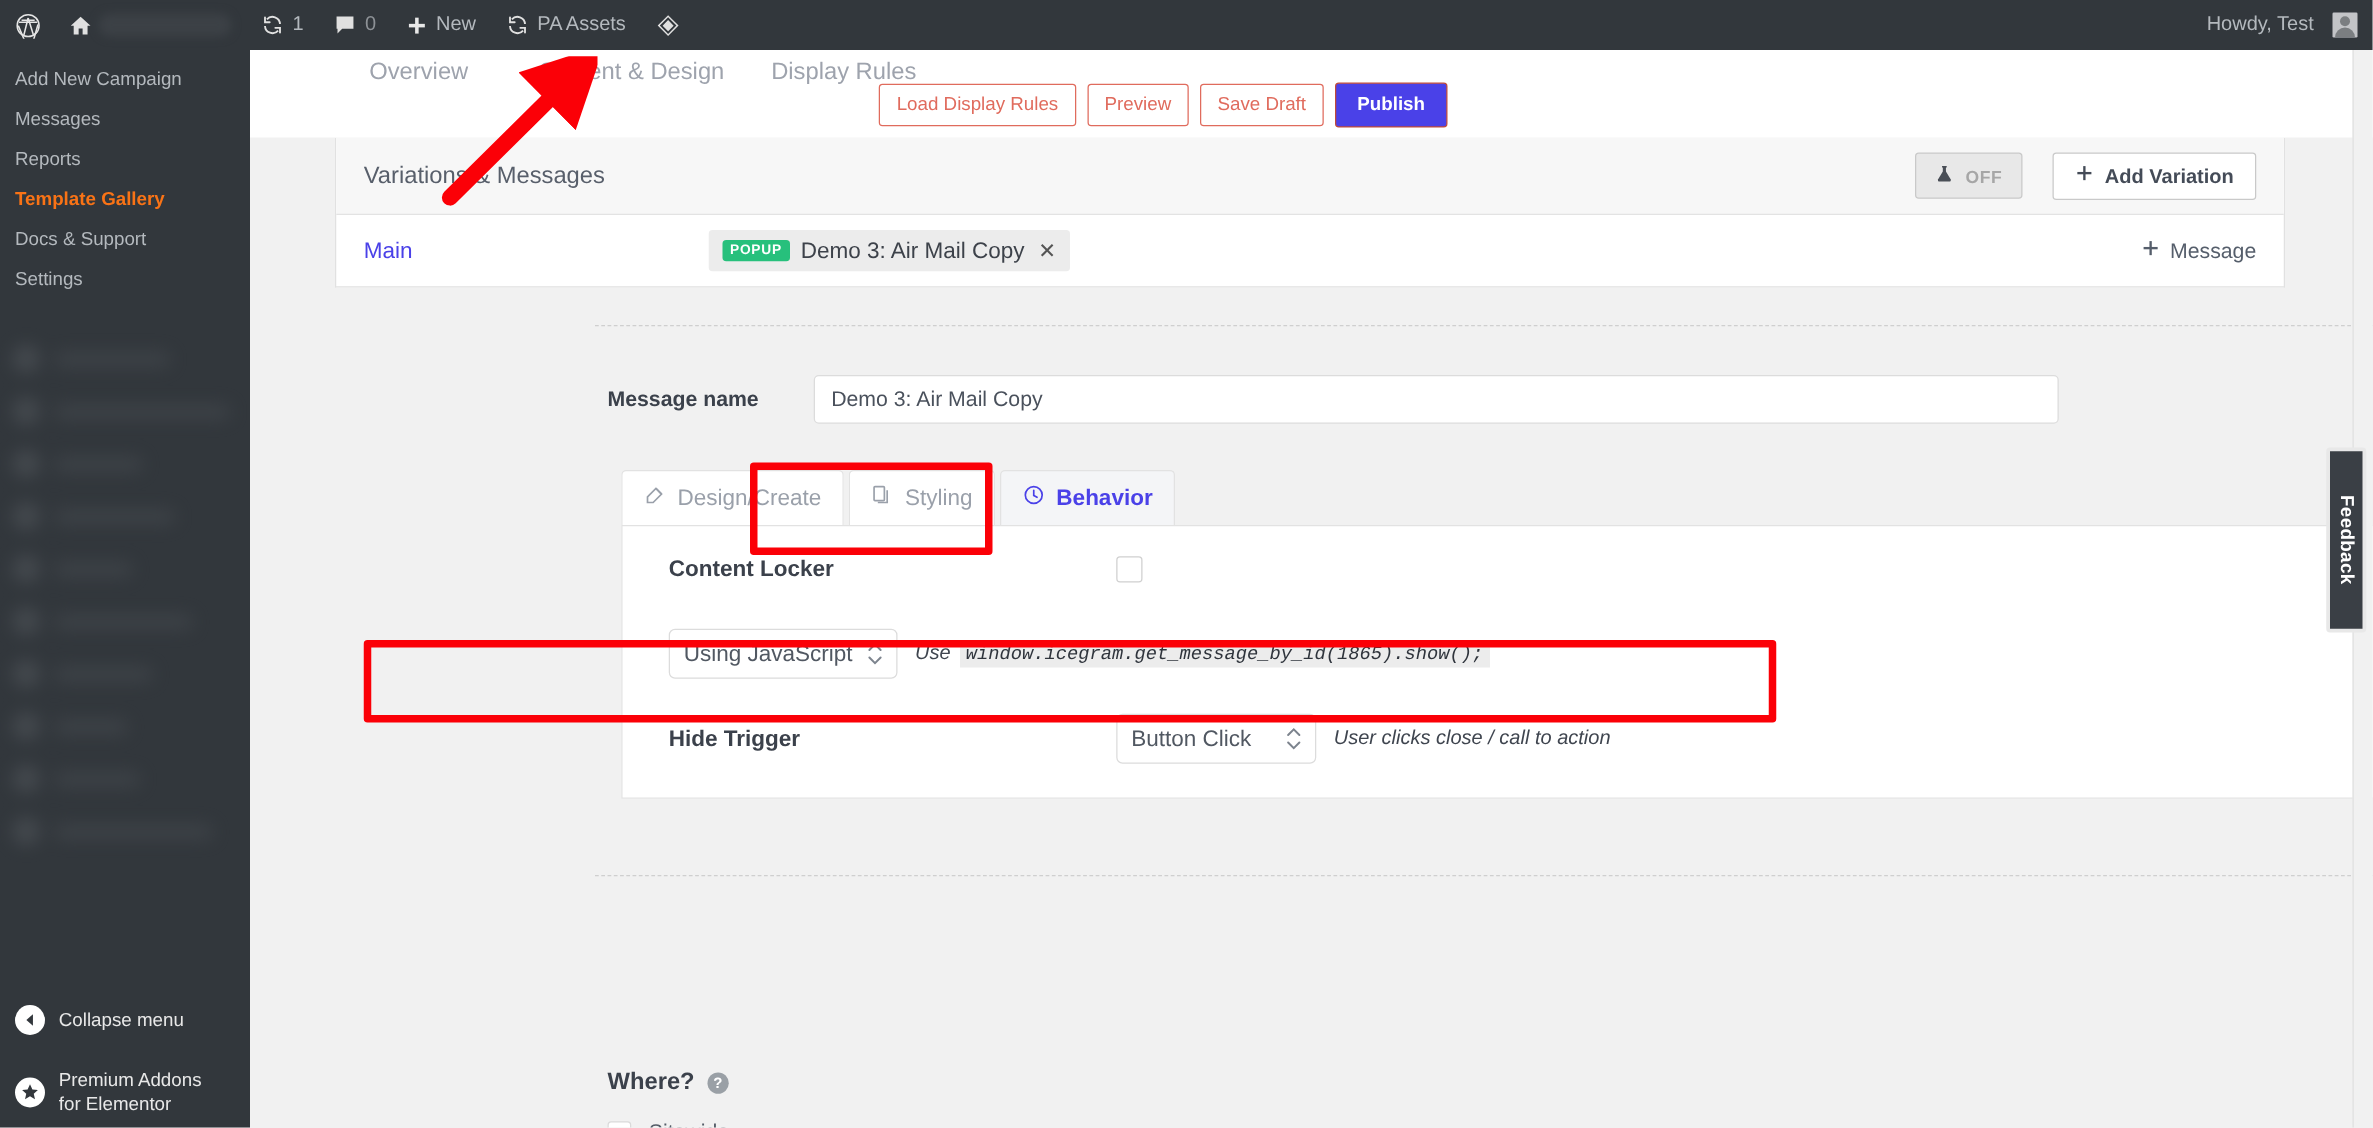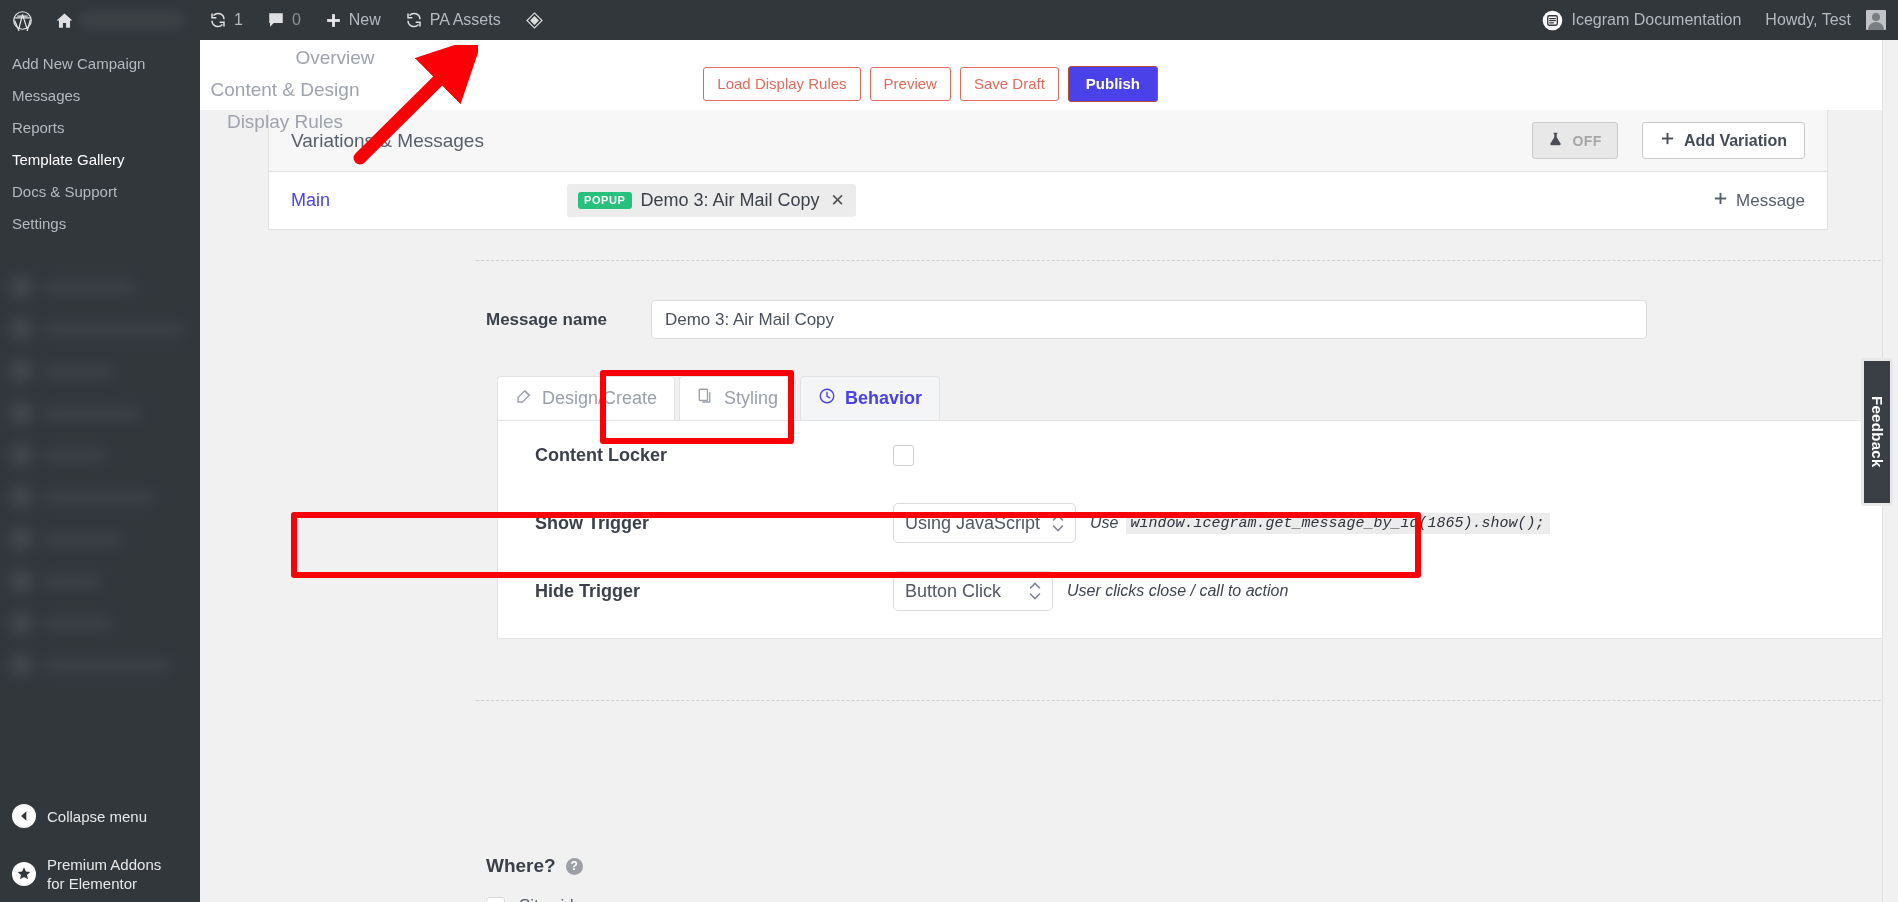--- a/index.html
+++ b/index.html
@@ -63,21 +63,21 @@
   }
   .side-sub {
     padding: 8px 0 8px 0;
   }
   .side-sub-item {
     color: #b4b9be;
     padding: 7px 0 7px 12px;
     line-height: 18px;
     white-space: nowrap;
   }
-  .side-sub-item.current { color: #ffffff; font-weight: normal; }
+  .side-sub-item.current { color: #f97316; font-weight: bold; }
   .side-blur-region {
     position: absolute; top: 226px; left: 0;
     width: 200px; height: 545px;
     overflow: hidden;
     filter: blur(7px);
     opacity: .85;
   }
   .blur-row { display: flex; align-items: center; gap: 12px; padding: 10px 0 10px 10px; }
   .blur-dot { width: 22px; height: 22px; border-radius: 50%; background: #484d52; flex: 0 0 auto; }
   .blur-bar { height: 11px; border-radius: 5px; background: #41464b; }
@@ -98,21 +98,21 @@
 
   
   #campaign-header {
     position: absolute; top: 40px; left: 200px;
     width: 1698px; height: 70px;
     background: #ffffff;
     z-index: 30;
   }
   .tabs-row {
     position: absolute; left: 0; top: 0;
-    display: flex; align-items: flex-start; flex-direction: column;
+    display: flex; align-items: flex-start;
   }
   .ctab {
     width: 170px; text-align: center;
     font-size: 19px; color: #9ea3ad;
     line-height: 28px; padding-top: 4px;
   }
   .ctab:nth-child(1) { margin-left: 50px; }
   .actions-row {
     position: absolute; right: 0; top: 0;
     display: flex; align-items: center; gap: 9px;
@@ -325,28 +325,20 @@
     <span>PA Assets</span>
   </div>
   <div class="ab-item">
     <svg class="icn" width="19" height="19" viewBox="0 0 24 24" fill="none" stroke="#e0e0e0" stroke-width="1.5">
       <rect x="12" y="2.5" width="13.4" height="13.4" transform="rotate(45 12 2.5)"></rect>
       <rect x="12" y="7.5" width="6.4" height="6.4" transform="rotate(45 12 7.5)" fill="#e0e0e0"></rect>
     </svg>
   </div>
 
   <div class="ab-right">
-    <div class="ab-item">
-      <svg class="icn" width="23" height="23" viewBox="0 0 24 24" fill="none">
-        <circle cx="12" cy="12" r="10.2" fill="#fff"></circle>
-        <rect x="7" y="7" width="10" height="10" rx="1.5" fill="#fff" stroke="#32373c" stroke-width="1.4"></rect>
-        <path d="M9 10h6M9 12.2h6M9 14.4h4" stroke="#32373c" stroke-width="1.3" stroke-linecap="round"></path>
-      </svg>
-      <span>Icegram Documentation</span>
-    </div>
     <div class="ab-item">
       <span>Howdy, Test</span>
       <span class="ab-avatar"></span>
     </div>
   </div>
 </div>
 
 <div id="sidebar">
   <div class="side-sub">
     <div class="side-sub-item">Add New Campaign</div>
@@ -514,21 +506,20 @@
       <span>Behavior</span>
     </div>
   </div>
 
   <div class="panel" id="behavior-panel">
     <div class="brow">
       <div class="brow-label">Content Locker</div>
       <div class="ck"></div>
     </div>
     <div class="brow">
-      <div class="brow-label">Show Trigger</div>
       <div class="select-ctl">
         <span>Using JavaScript</span>
         <span class="spinner">
           <svg width="12" height="8" viewBox="0 0 12 8" fill="none" stroke="#7d848e" stroke-width="1.6">
               <path d="M1.5 6L6 1.5 10.5 6" stroke-linecap="round"></path>
             </svg>
           <svg width="12" height="8" viewBox="0 0 12 8" fill="none" stroke="#7d848e" stroke-width="1.6">
               <path d="M1.5 2L6 6.5 10.5 2" stroke-linecap="round"></path>
             </svg>
         </span>

